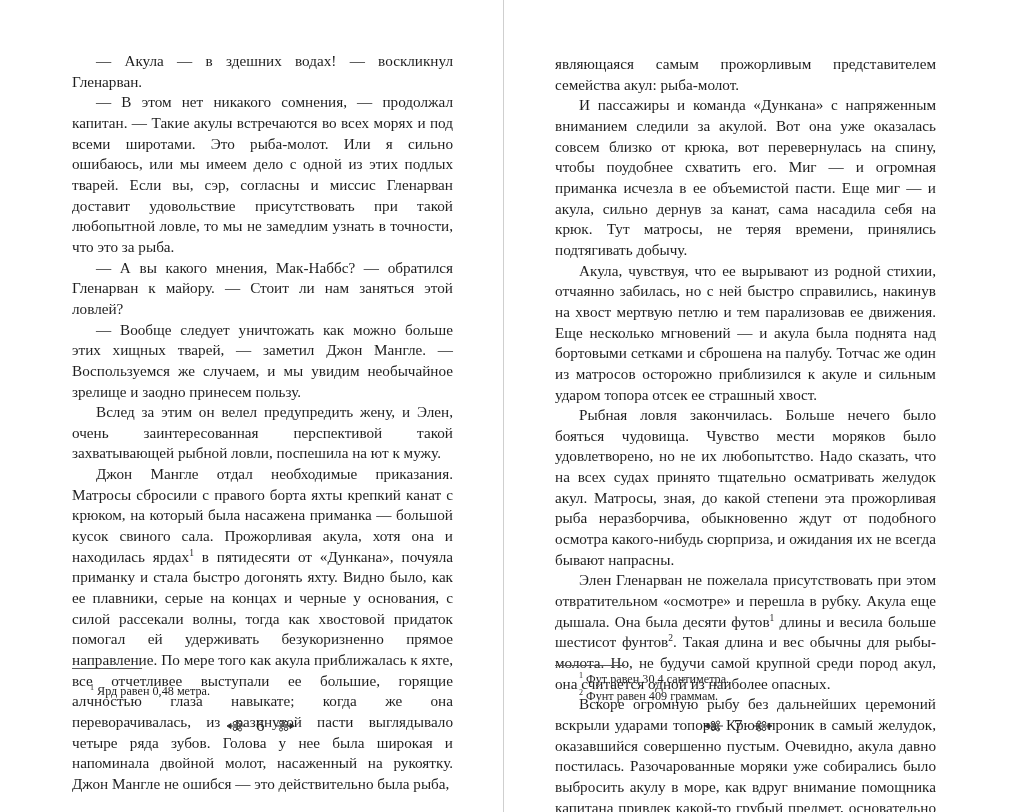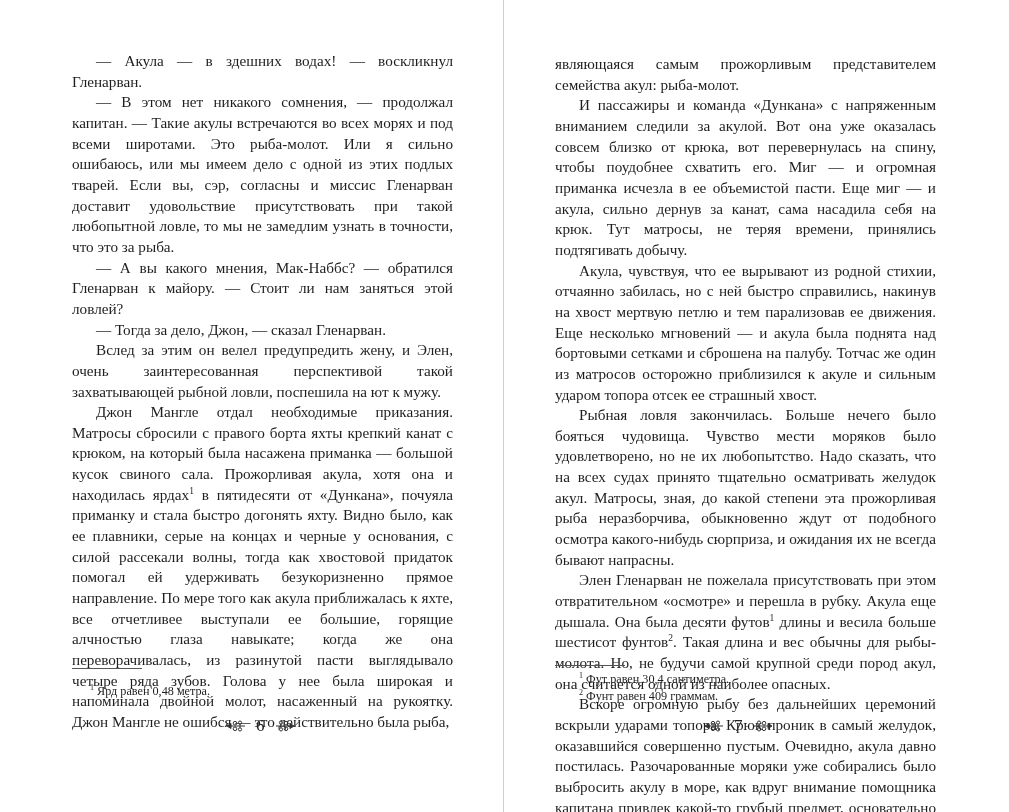--- a/index.html
+++ b/index.html
@@ -102,21 +102,21 @@
 </head>
 <body>
 
 <div class="spread">
 
   <div class="page page-left">
     <div class="text-block">
       <p class="para">— Акула — в здешних водах! — воскликнул Гленарван.</p>
       <p class="para">— В этом нет никакого сомнения, — продолжал капитан. — Такие акулы встречаются во всех морях и под всеми широтами. Это рыба-молот. Или я сильно ошибаюсь, или мы имеем дело с одной из этих подлых тварей. Если вы, сэр, согласны и миссис Гленарван доставит удовольствие присутствовать при такой любопытной ловле, то мы не замедлим узнать в точности, что это за рыба.</p>
       <p class="para">— А вы какого мнения, Мак-Наббс? — обратился Гленарван к майору. — Стоит ли нам заняться этой ловлей?</p>
-      <p class="para">— Тогда за дело, Джон, — сказал Гленарван.</p>
+      <p class="para">— Вообще следует уничтожать как можно больше этих хищных тварей, — заметил Джон Мангле. — Воспользуемся же случаем, и мы увидим необычайное зрелище и заодно при­несем пользу.</p>
       <p class="para">Вслед за этим он велел предупредить жену, и Элен, очень заинтересованная перспективой такой захватывающей рыбной ловли, поспешила на ют к мужу.</p>
       <p class="para">
         <span>Джон Мангле отдал необходимые приказания. Матросы сбросили с правого борта яхты крепкий канат с крюком, на который была насажена приманка — большой кусок свино­го сала. Прожорливая акула, хотя она и находилась ярдах</span><sup class="fn">1</sup><span> в пятидесяти от «Дункана», почуяла приманку и стала быстро догонять яхту. Видно было, как ее плавники, серые на концах и черные у основания, с силой рассекали волны, тогда как хвостовой придаток помогал ей удерживать безукоризненно прямое направление. По мере того как акула приближалась к яхте, все отчетливее выступали ее большие, горящие алчностью глаза навыкате; когда же она переворачивалась, из разинутой пасти выглядывало четыре ряда зубов. Голова у нее была ши­рокая и напоминала двойной молот, насаженный на рукоят­ку. Джон Мангле не ошибся — это действительно была рыба,</span>
       </p>
     </div>
 
     <div class="footnote-rule"></div>
     <div class="footnotes">
       <p class="footnote"><sup>1</sup><span> Ярд равен 0,48 метра.</span></p>
     </div>

